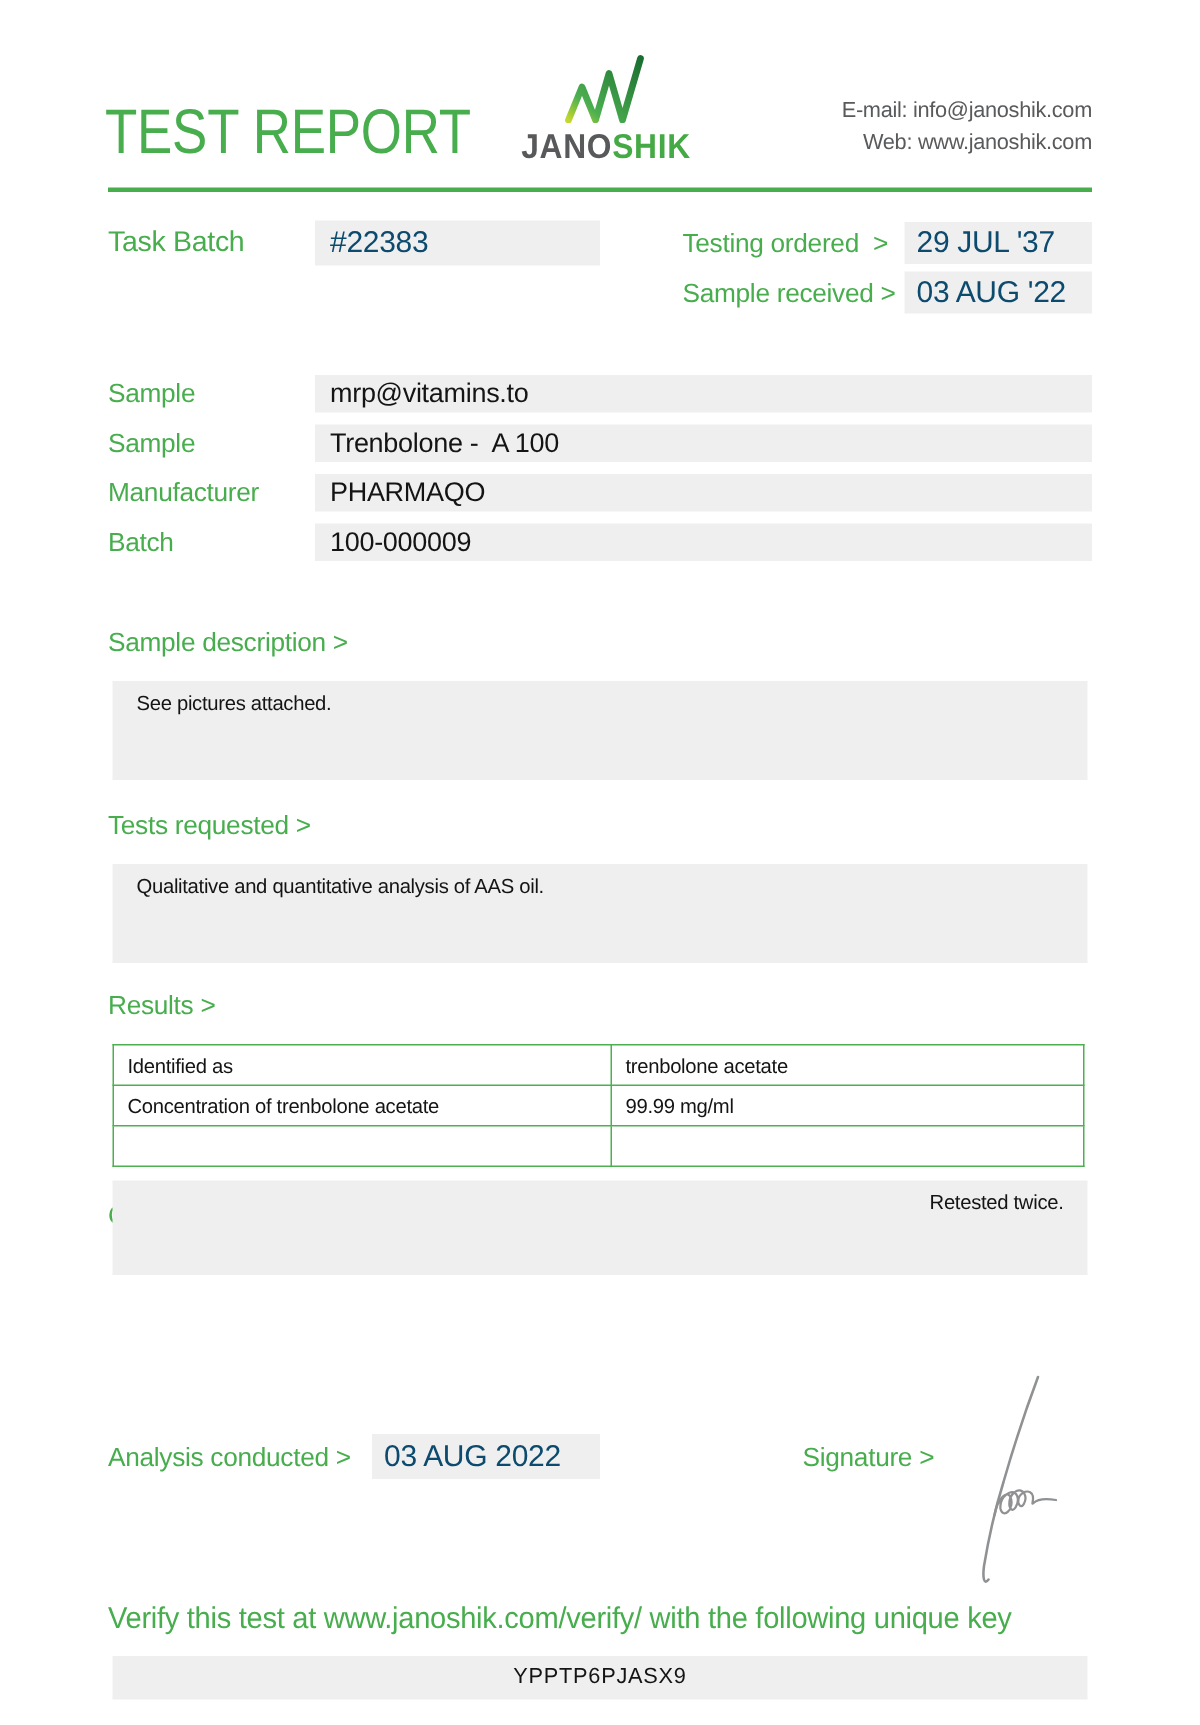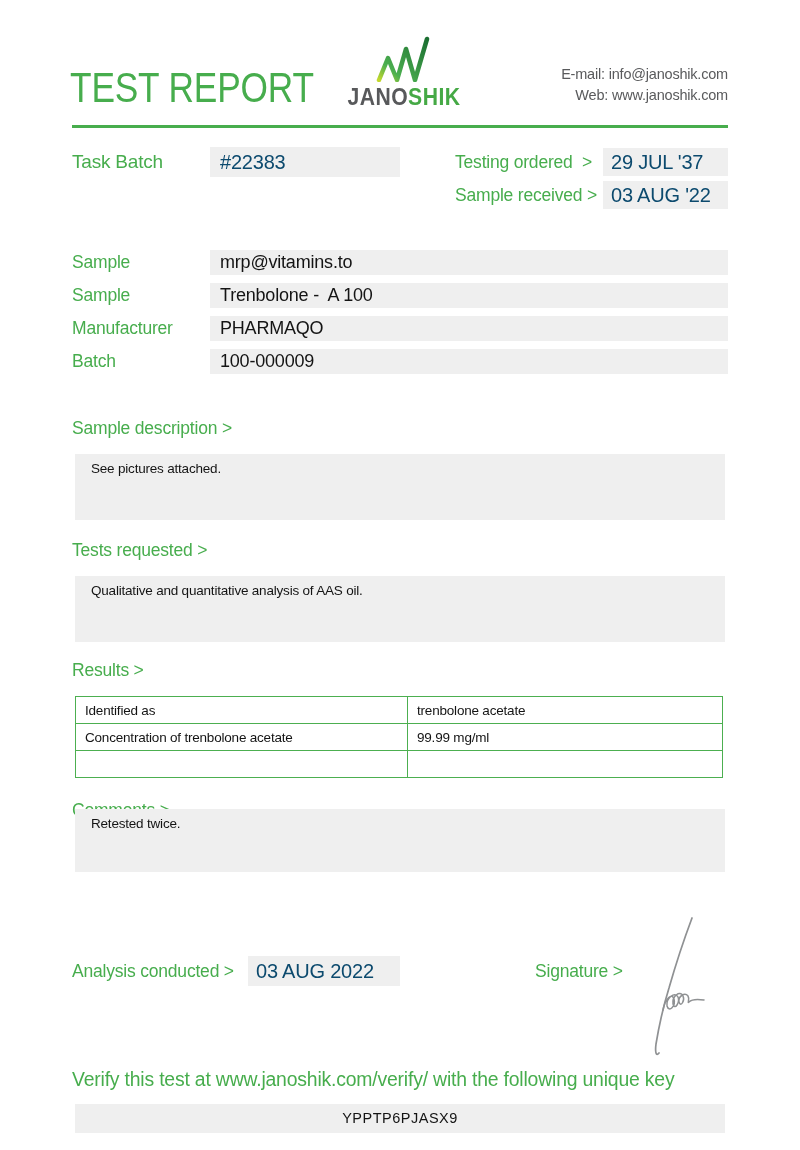--- a/index.html
+++ b/index.html
@@ -140,21 +140,21 @@
         <td>99.99 mg/ml</td>
       </tr>
       <tr>
         <td class="c1"></td>
         <td></td>
       </tr>
     </tbody>
   </table>
 
   <div class="abs glabel section-heading" style="top:800px;">Comments &gt;</div>
-  <div class="abs section-box" style="top:809px;height:63px;">Retested twice.</div>
+  <div class="abs section-box" style="top:787px;height:63px;text-align:right;">Retested twice.</div>
 
   <div class="abs glabel analysis-label">Analysis conducted &gt;</div>
   <div class="abs vbox big-val analysis-box">03 AUG 2022</div>
 
   <div class="abs glabel signature-label">Signature &gt;</div>
   <svg class="abs signature-svg" width="84" height="150" viewBox="0 0 84 150">
     <path d="M54,6 C48,22 39,48 31,76 C26,92 21,114 18,132 C17,140 18,145 21,141" fill="none" stroke="#8f9193" stroke-width="1.7" stroke-linecap="round"></path>
     <path d="M25,98 C27,87 34,80 36,87 C38,94 31,101 29,94 C28,86 37,79 40,85
              C42,90 37,99 35,92 C34,84 42,78 45,84 C47,88 43,96 41,90
              C40,84 47,80 50,84 C52,87 49,92 51,90 C54,87 60,87 66,88" fill="none" stroke="#8f9193" stroke-width="1.5" stroke-linecap="round"></path>

